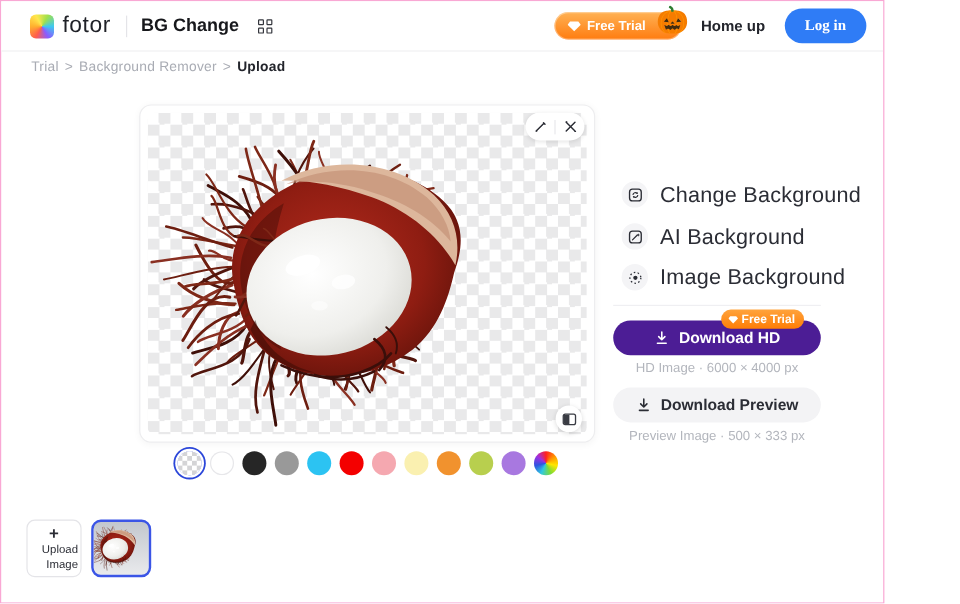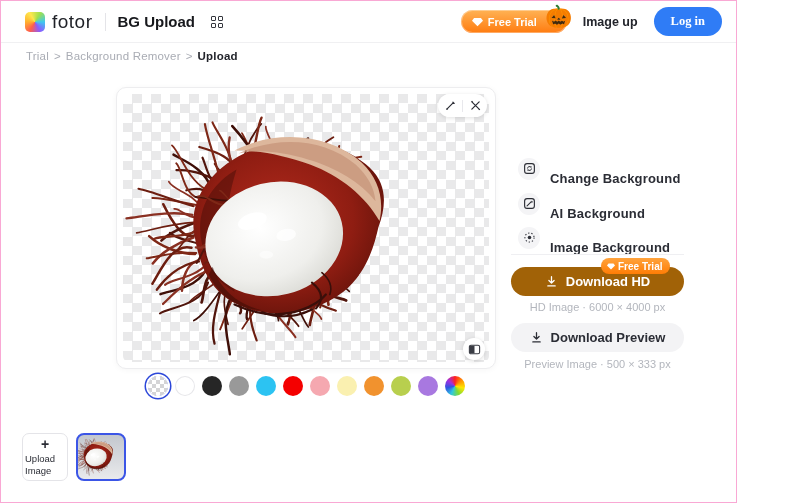--- a/index.html
+++ b/index.html
@@ -56,40 +56,40 @@
   .swatch { width:20px; height:20px; border-radius:50%; cursor:pointer; }
   .swatch.white { box-shadow:inset 0 0 0 1px #e7e7ea; background:#fff; }
   .swatch.transparent { background:repeating-conic-gradient(#d4d4d6 0 25%, #fff 0 50%); background-size:8px 8px; }
   .swatch.rainbow { background:conic-gradient(#ff2020,#ff9500,#ffe600,#7fdc35,#2fc8e0,#2f55e0,#a02fe0,#ff2020); }
   .swatch.selected { box-shadow:0 0 0 2px #fff, 0 0 0 3.5px #2b46d9; }
 
   
   .side-tool { position:absolute; left:517px; display:flex; align-items:center; gap:10px; cursor:pointer; }
   .tool-circle { width:22px; height:22px; border-radius:50%; background:#f4f4f6; display:flex;
                  align-items:center; justify-content:center; }
-  .side-tool .lbl { font-size:13px; font-weight:700; color:#2b2d35; letter-spacing:.2px;margin-top:20px; }
+  .side-tool .lbl { font-size:18px; font-weight:400; color:#2b2d35; letter-spacing:.2px; }
   .side-sep { position:absolute; left:510px; top:253px; width:173px; height:1px; background:#efeff2; }
 
   .dl-hd { position:absolute; left:510px; top:266px; width:173px; height:29px; border:none; border-radius:15px;
-           background:#a16207; color:#fff; font-size:13px; font-weight:700; font-family:inherit; cursor:pointer;
+           background:#4c1d95; color:#fff; font-size:13px; font-weight:700; font-family:inherit; cursor:pointer;
            display:flex; align-items:center; justify-content:center; gap:8px; }
   .hd-badge { position:absolute; left:600px; top:257px; height:16px; padding:0 8px 0 6px; border-radius:8px;
               background:linear-gradient(180deg,#ffa33c,#ff7d05); color:#fff; font-size:10px; font-weight:700;
               display:flex; align-items:center; gap:3px; z-index:3; }
   .caption { position:absolute; left:510px; width:173px; text-align:center; font-size:11px; color:#b3b6bd; }
   .dl-prev { position:absolute; left:510px; top:322px; width:173px; height:29px; border:none; border-radius:15px;
              background:#f3f3f5; color:#2b2d35; font-size:13px; font-weight:700; font-family:inherit; cursor:pointer;
              display:flex; align-items:center; justify-content:center; gap:8px; }
 
   
   .upload-btn { position:absolute; left:21px; top:432px; width:46px; height:48px; background:#fff;
                 border:1px solid #e4e4e8; border-radius:7px; cursor:pointer; font-family:inherit;
                 display:flex; flex-direction:column; align-items:center; justify-content:center; gap:2px; }
   .upload-btn .plus { font-size:14px; font-weight:600; color:#2b2d35; line-height:1; }
-  .upload-btn .u-lbl { font-size:9.5px; color:#2b2d35; text-align:left; line-height:1.25; width:40px; }
+  .upload-btn .u-lbl { font-size:9.5px; color:#2b2d35; text-align:right; line-height:1.25; width:40px; }
   .thumb { position:absolute; left:75px; top:432px; width:50px; height:48px; border:2px solid #3b55e6;
            border-radius:8px; overflow:hidden; cursor:pointer; background:linear-gradient(180deg,#c3c7ce,#e9eaec); }
   .thumb svg { width:100%; height:100%; display:block; }
 </style>
 </head>
 <body>
 
 <svg width="0" height="0" style="position:absolute" aria-hidden="true">
   <defs>
     <radialGradient id="huskGrad" cx="45%" cy="45%" r="65%">
@@ -226,37 +226,37 @@
 
 <div class="app">
 
   <header class="topbar">
     <div class="left">
       <div class="logo">
         <span class="logo-mark"></span>
         <span class="logo-text">fotor</span>
       </div>
       <span class="v-div"></span>
-      <span class="app-title">BG Upload</span>
+      <span class="app-title">BG Change</span>
       <span class="grid-icon">
           <span></span>
           <span></span>
           <span></span>
           <span></span>
         </span>
     </div>
     <div class="right">
       <button class="free-trial">
         <svg width="11" height="10" viewBox="0 0 16 14">
             <path d="M3 1 h10 l3 4 -8 8 -8 -8 z" fill="#ffffff"></path>
           </svg>
         <span>Free Trial</span>
         <span class="pumpkin">🎃</span>
       </button>
-      <span class="signup">Image up</span>
+      <span class="signup">Home up</span>
       <button class="login">Log in</button>
     </div>
   </header>
 
   <nav class="breadcrumb">
     <span class="crumb">Trial</span>
     <span>&gt;</span>
     <span class="crumb">Background Remover</span>
     <span>&gt;</span>
     <span class="current">Upload</span>

